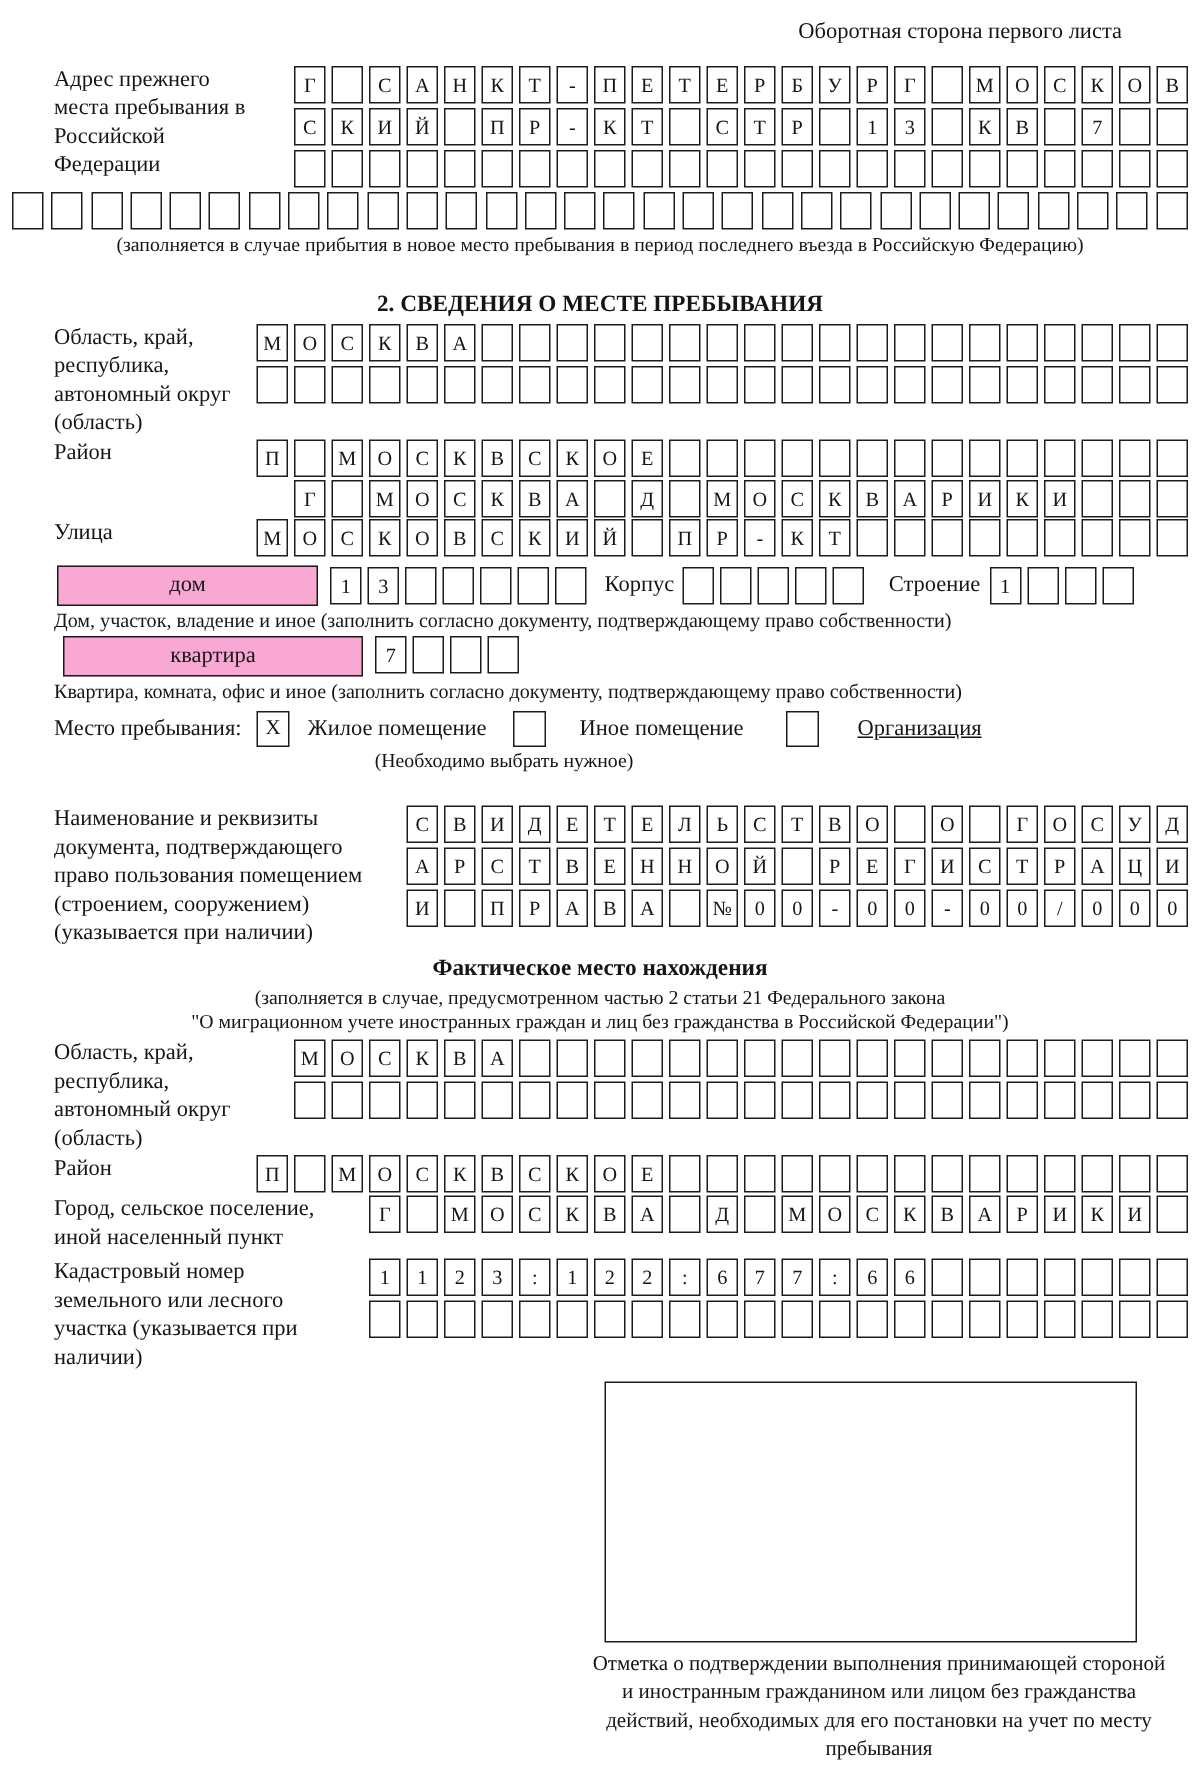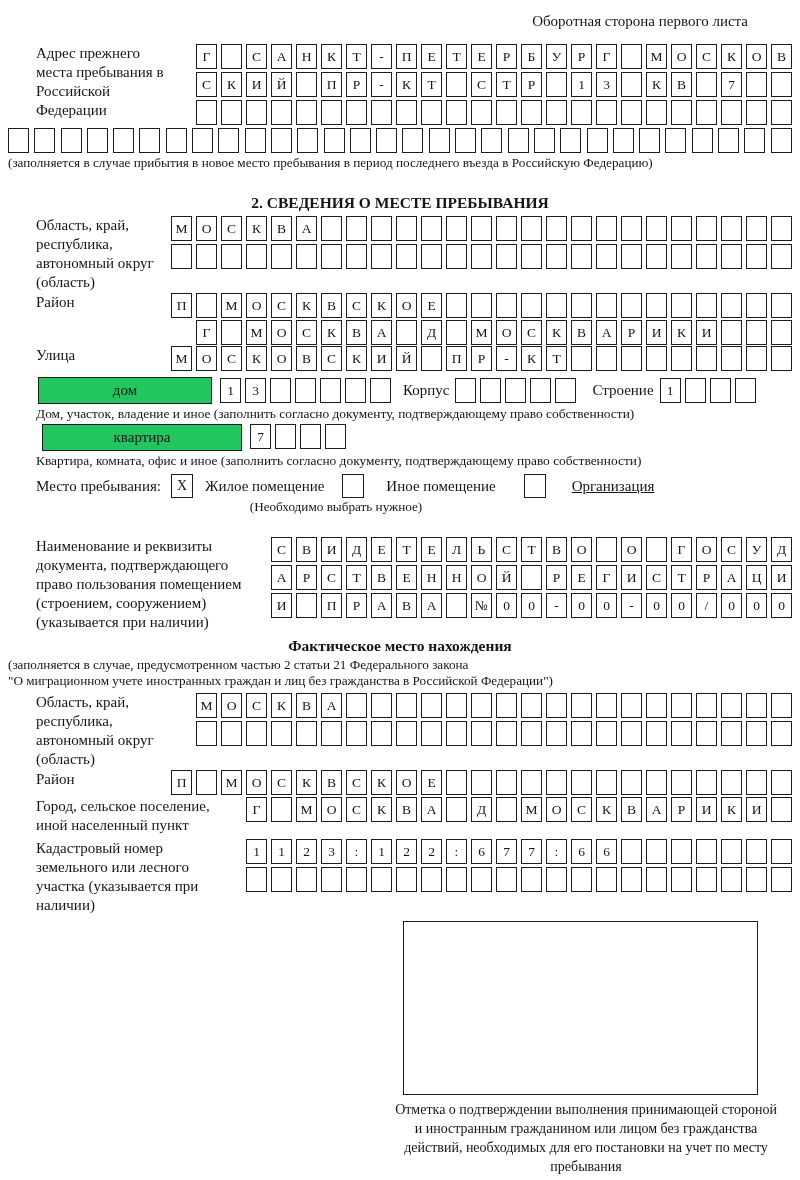--- a/index.html
+++ b/index.html
@@ -8,25 +8,25 @@
   .header-note{text-align:right;padding-right:44px;font-size:15px;line-height:18px;}
   
   .frow{display:flex;align-items:flex-start;}
   .flabel{font-size:15px;line-height:19px;padding-left:28px;flex:0 0 auto;}
   .fboxes{margin-left:auto;flex:0 0 auto;}
   .boxcol{display:flex;flex-direction:column;row-gap:3px;margin-left:auto;}
   .boxes{display:flex;gap:4px;justify-content:flex-end;}
   .cell{flex:0 0 19px;width:19px;height:23px;border:1.5px solid #1c1c1c;display:inline-flex;
         align-items:center;justify-content:center;font-size:13.5px;line-height:1;background:#fff;}
   .spread{justify-content:space-between;gap:0;margin:3px 0 0 0;width:100%;box-sizing:border-box;}
-  .note{font-size:13.2px;margin-top:2px;line-height:16px;}
+  .note{font-size:13.2px;text-align:center;margin-top:2px;line-height:16px;}
   .title{font-weight:bold;font-size:15.5px;text-align:center;line-height:19px;}
   .caption{font-size:13.4px;line-height:16px;padding-left:28px;margin-top:2px;}
   .widefield{border:1.8px solid #1c1c1c;height:25px;display:inline-flex;align-items:center;
-             justify-content:center;font-size:15px;background:#22c55e;flex:0 0 auto;}
+             justify-content:center;font-size:15px;background:#f9a8d4;flex:0 0 auto;}
   .inlbl{font-size:15px;line-height:25px;flex:0 0 auto;}
   .domrow{display:flex;align-items:center;margin:6px 8px 0 30px;}
   .kvrow{display:flex;align-items:flex-start;margin:2px 8px 0 34px;}
   .mestorow{display:flex;align-items:center;margin:5px 8px 0 28px;font-size:15px;}
   .optcell{width:20px;height:22px;border:1.5px solid #1c1c1c;display:inline-flex;align-items:center;
            justify-content:center;font-size:14px;flex:0 0 auto;background:#fff;}
   .small-note{font-size:13.2px;text-align:center;margin-top:1px;line-height:16px;width:420px;margin-left:118px;}
   .stamp-wrap{margin:6px 0 0 386px;width:384px;}
   .stamp-box{width:355px;height:174px;border:1.8px solid #1c1c1c;margin-left:9px;box-sizing:border-box;background:#fff;}
   .stamp-caption{margin-top:5px;font-size:14px;line-height:19px;text-align:center;}

